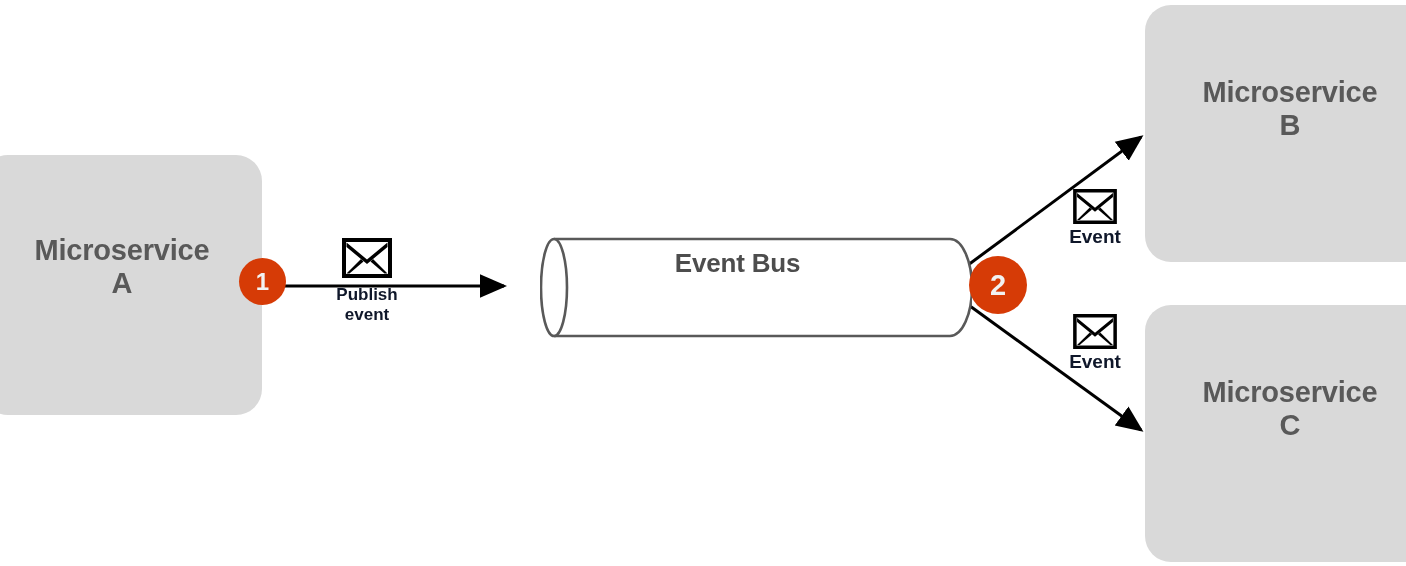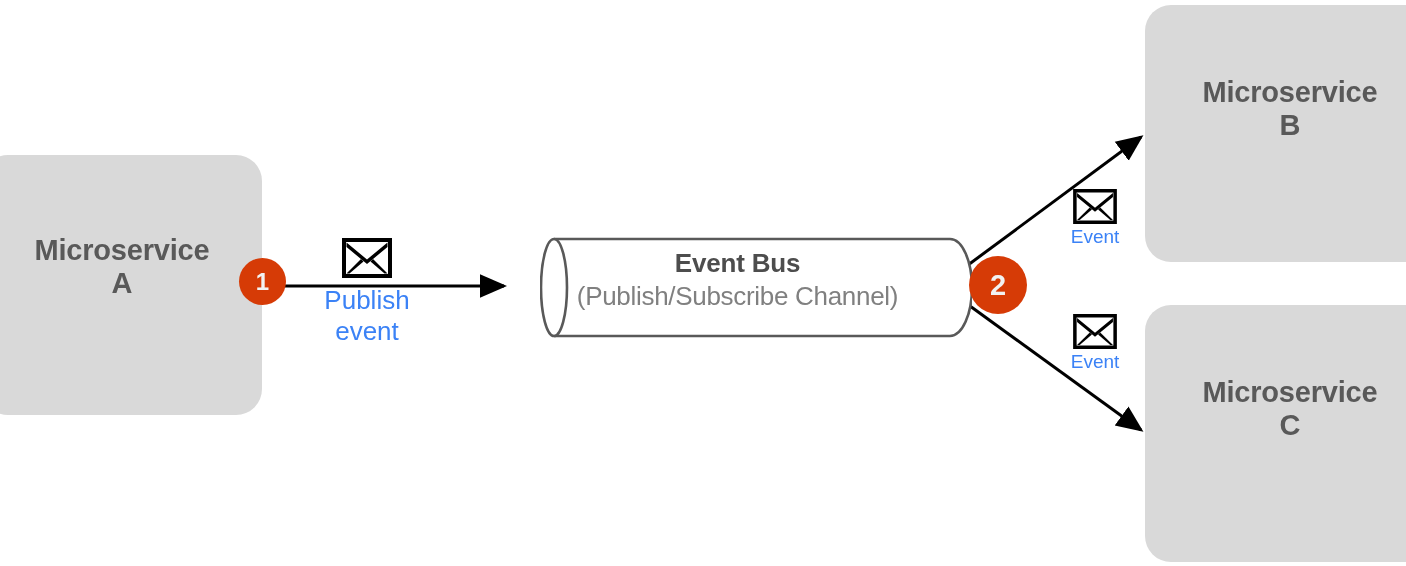--- a/index.html
+++ b/index.html
@@ -121,33 +121,33 @@
     height: 58px;
     font-size: 29px;
   }
 
   
   .flow-label {
     position: absolute;
     display: flex;
     flex-direction: column;
     align-items: center;
-    color: #3b82f6;
-    font-weight: normal;
+    color: #0f172a;
+    font-weight: bold;
     text-align: center;
     line-height: 1.18;
   }
   .env-icon {
     display: block;
   }
   #label-publish {
     left: 296px;
     top: 238px;
     width: 142px;
-    font-size: 26px;
+    font-size: 17px;
   }
   #label-publish .flow-text { margin-top: 7px; }
   #label-event-b {
     left: 1049px;
     top: 189px;
     width: 92px;
     font-size: 19px;
   }
   #label-event-b .flow-text { margin-top: 2px; }
   #label-event-c {
@@ -201,21 +201,20 @@
     <span class="svc-sub">C</span>
   </div>
 
   <div id="event-bus">
     <svg width="432" height="101" viewBox="0 0 432 101">
       <path d="M14,2 H410 A22,48.5 0 0 1 410,99 H14" fill="#FFFFFF" stroke="#595959" stroke-width="2.6" stroke-linejoin="round"></path>
       <ellipse cx="14" cy="50.5" rx="13" ry="48.5" fill="#FFFFFF" stroke="#595959" stroke-width="2.6"></ellipse>
     </svg>
     <div class="bus-label">
       <div class="bus-title">Event Bus</div>
-      <div class="bus-sub">(Publish/Subscribe Channel)</div>
     </div>
   </div>
 
   <div class="step-badge" id="badge-1">
     <span>1</span>
   </div>
 
   <div class="step-badge" id="badge-2">
     <span>2</span>
   </div>

